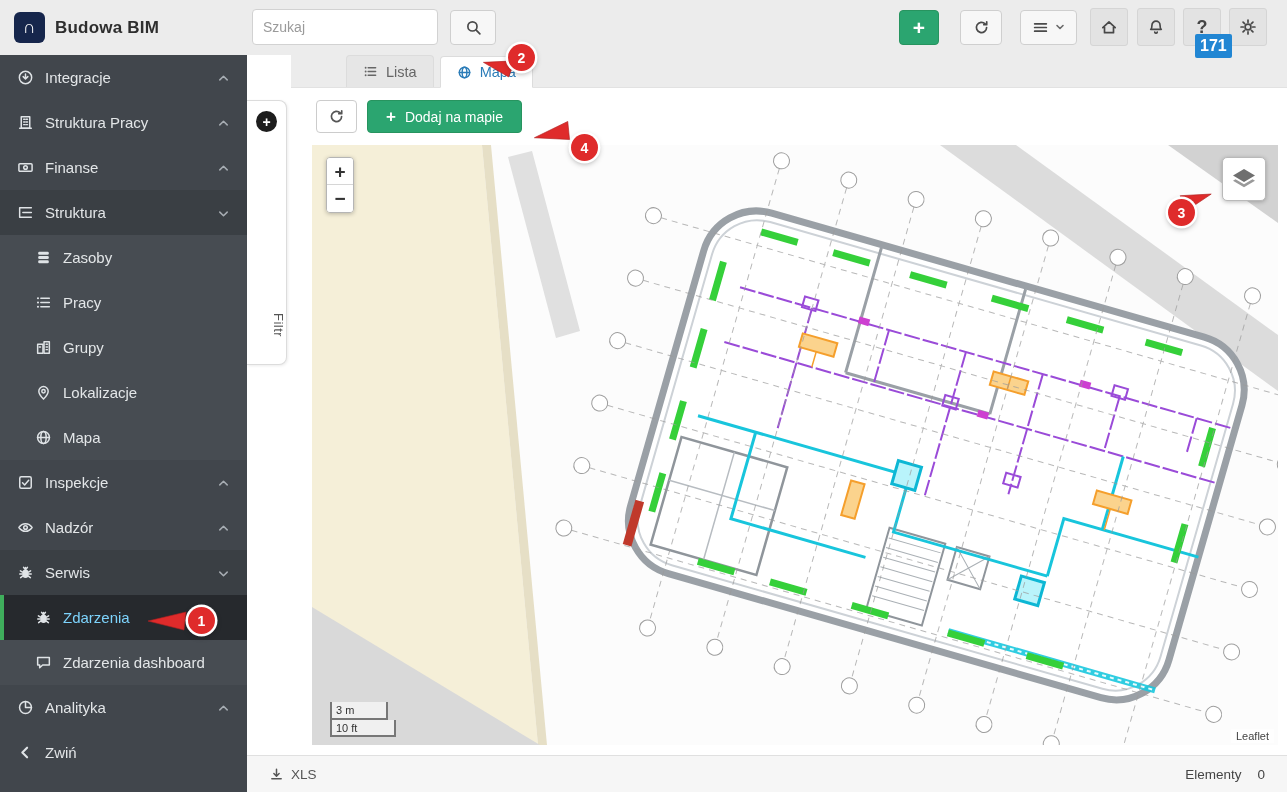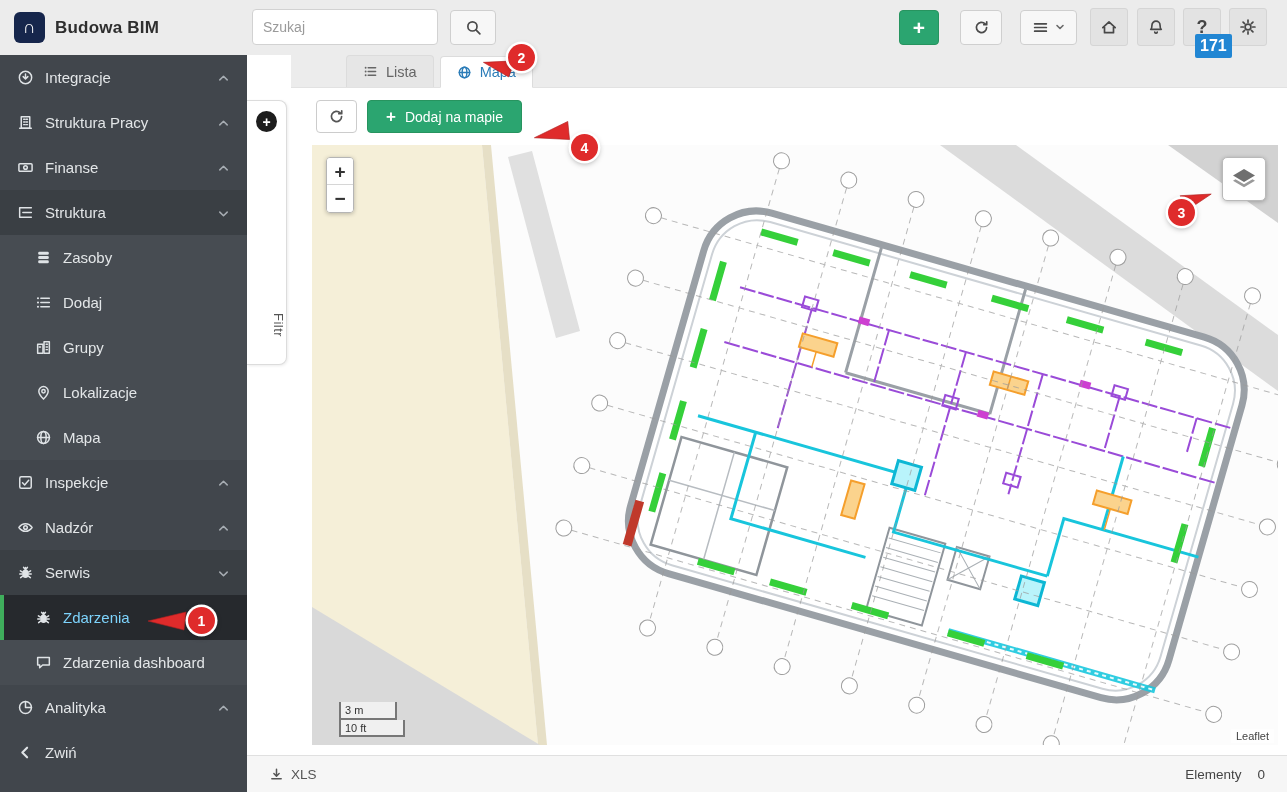--- a/index.html
+++ b/index.html
@@ -84,21 +84,21 @@
   .map { position:absolute; left:65px; top:90px; width:966px; height:600px; background:#fcfcfc; overflow:hidden; }
   .plan { position:absolute; left:0; top:0; width:966px; height:600px; }
   .zoomctl { position:absolute; left:14px; top:12px; width:28px; border:1px solid #b5b5b5; border-radius:4px;
              overflow:hidden; box-shadow:0 1px 4px rgba(0,0,0,.25); z-index:3; }
   .zoomctl button { display:block; width:100%; height:27px; background:#fff; border:none; font-size:19px;
                     font-weight:bold; color:#333; line-height:1; }
   .zoomctl .zin { border-bottom:1px solid #d6d6d6; }
   .layersctl { position:absolute; right:12px; top:12px; width:44px; height:44px; background:#fff;
                border:1px solid #b9b9b9; border-radius:5px; box-shadow:0 1px 4px rgba(0,0,0,.25);
                display:flex; align-items:center; justify-content:center; z-index:3; }
-  .scalectl { position:absolute; left:27px; bottom:8px; z-index:3; font-size:11px; color:#333; }
+  .scalectl { position:absolute; left:18px; bottom:8px; z-index:3; font-size:11px; color:#333; }
   .scale-line { background:rgba(255,255,255,.6); padding:1px 4px 0; border:2px solid #777; border-top:none; line-height:1.3; }
   .scale-m { width:58px; } .scale-ft { width:66px; margin-top:0; }
   .attribution { position:absolute; right:4px; bottom:2px; z-index:3; font-size:11px; color:#444;
                  background:rgba(255,255,255,.75); padding:1px 5px; }
 
   
   .statusbar { position:absolute; left:0; right:0; top:700px; height:37px; background:#f6f6f6;
                border-top:1px solid #e0e0e0; display:flex; align-items:center; justify-content:space-between;
                padding:0 22px; font-size:13.5px; color:#555; }
   .xls-btn { display:flex; align-items:center; gap:7px; background:none; border:none; color:#555; font-size:13.5px; }
@@ -189,21 +189,21 @@
 
     <div class="mi sub">
       <span class="mico">
           <svg viewBox="0 0 16 16">
             <path d="M5.5 4h8M5.5 8h8M5.5 12h8"></path>
             <circle class="f" cx="2.8" cy="4" r="1"></circle>
             <circle class="f" cx="2.8" cy="8" r="1"></circle>
             <circle class="f" cx="2.8" cy="12" r="1"></circle>
           </svg>
         </span>
-      <span class="mlabel">Dodaj</span>
+      <span class="mlabel">Pracy</span>
     </div>
 
     <div class="mi sub">
       <span class="mico">
           <svg viewBox="0 0 16 16">
             <rect x="2.5" y="5" width="5" height="8.5"></rect>
             <rect x="8.5" y="2.5" width="5" height="11"></rect>
             <path d="M4 7.5h1.2M10.5 5h1.2M10.5 7.5h1.2M10.5 10h1.2"></path>
           </svg>
         </span>

